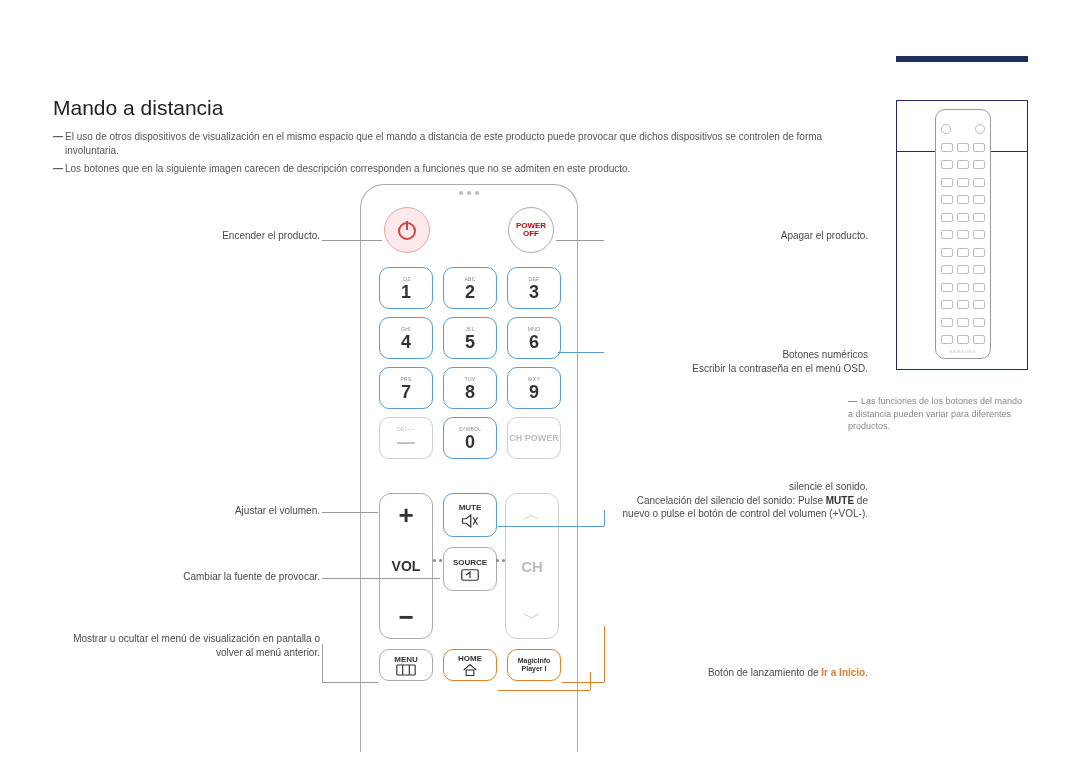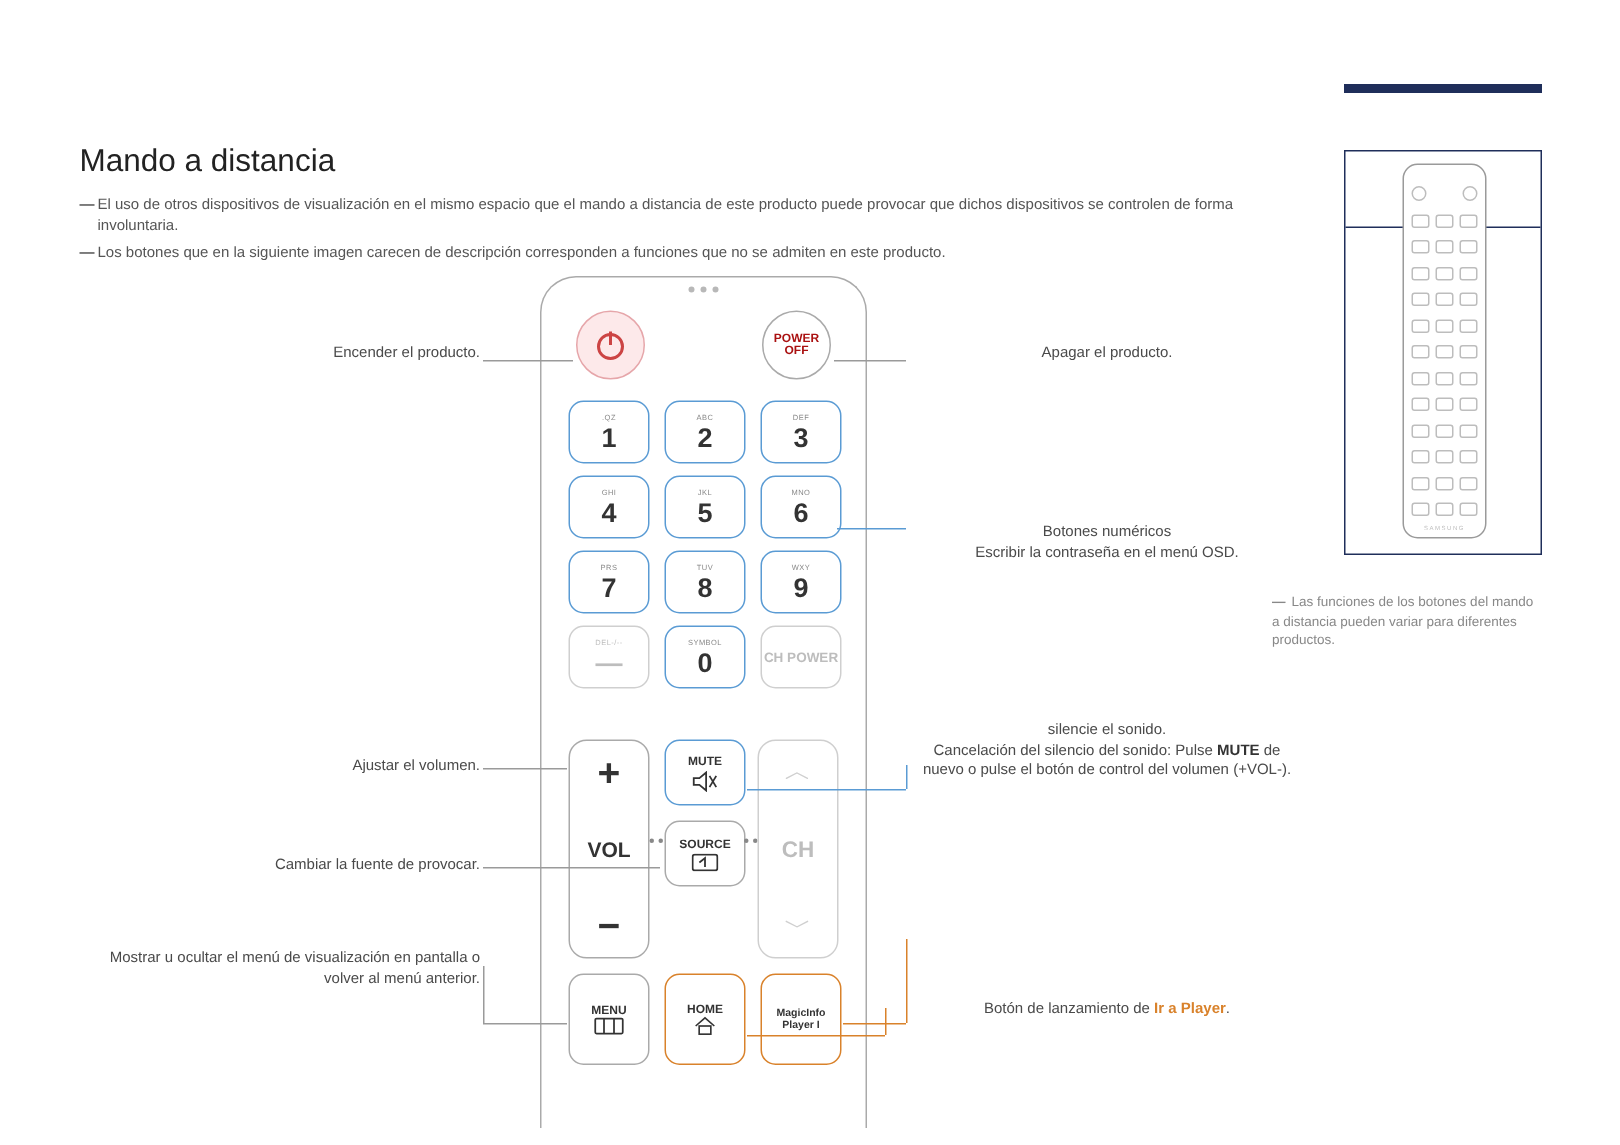--- a/index.html
+++ b/index.html
@@ -62,29 +62,29 @@
   .mid-col { position:absolute; left:82px; top:308px; width:54px; display:flex; flex-direction:column; gap:10px; }
   .mid-btn { height:44px; border:1.5px solid #aaa; border-radius:10px; display:flex; flex-direction:column; align-items:center; justify-content:center; gap:2px; background:#fff; }
   .mid-btn .lab { font-size:8px; font-weight:700; color:#333; }
   .mid-btn svg { stroke:#333; }
   .mute-border { border-color:#5a9bd4; }
   .src-dots { position:absolute; top:374px; left:140px; display:flex; gap:3px; }
   .src-dots span { width:3px; height:3px; border-radius:50%; background:#888; }
   .src-dots.left { left:72px; }
 
   .menu-row { position:absolute; left:18px; top:464px; width:182px; display:grid; grid-template-columns: repeat(3, 54px); gap:10px; }
-  .menu-btn { height:61px; border:1.5px solid #aaa; border-radius:10px; display:flex; flex-direction:column; align-items:center; justify-content:center; gap:0; }
+  .menu-btn { height:32px; border:1.5px solid #aaa; border-radius:10px; display:flex; flex-direction:column; align-items:center; justify-content:center; gap:0; }
   .menu-btn .lab { font-size:8px; font-weight:700; color:#333; }
   .menu-btn.hb { border-color:#d9822b; }
   .magicinfo { border-color:#d9822b; }
   .magicinfo .lab { font-size:7px; color:#333; text-align:center; line-height:1.1; }
 
   
   .label-l { position:absolute; left:60px; width:260px; text-align:right; font-size:10px; color:#4a4a4a; line-height:1.35; }
-  .label-r { position:absolute; left:608px; width:260px; text-align:center; font-size:10px; color:#4a4a4a; line-height:1.35; }
+  .label-r { position:absolute; left:608px; width:260px; text-align:right; font-size:10px; color:#4a4a4a; line-height:1.35; }
   .label-r b { color:#333; }
   .emph-red { color:#d9822b; font-weight:700; }
 
   
   .line { position:absolute; background:#9a9a9a; }
   .line-b { background:#5a9bd4; }
   .line-o { background:#d9822b; }
   .hline { height:1px; }
   .vline { width:1px; }
 
@@ -335,18 +335,18 @@
     <span>silencie el sonido.</span><br>
     <span>Cancelación del silencio del sonido: Pulse </span><b>MUTE</b><span> de nuevo o pulse el botón de control del volumen (+VOL-).</span>
   </div>
   <div class="line line-b hline" style="left:498px; top:526px; width:106px"></div>
   <div class="line line-b vline" style="left:604px; top:510px; height:16px"></div>
 
   <div class="line line-o hline" style="left:562px; top:682px; width:42px"></div>
   <div class="line line-o vline" style="left:604px; top:626px; height:56px"></div>
 
   <div class="label-r" style="top:666px">
-    <span>Botón de lanzamiento de </span><span class="emph-red">Ir a Player</span><span>.</span>
+    <span>Botón de lanzamiento de </span><span class="emph-red">Ir a Inicio</span><span>.</span>
   </div>
   <div class="line line-o hline" style="left:498px; top:690px; width:92px"></div>
   <div class="line line-o vline" style="left:590px; top:672px; height:18px"></div>
 
 </div>
 
 </body></html>

